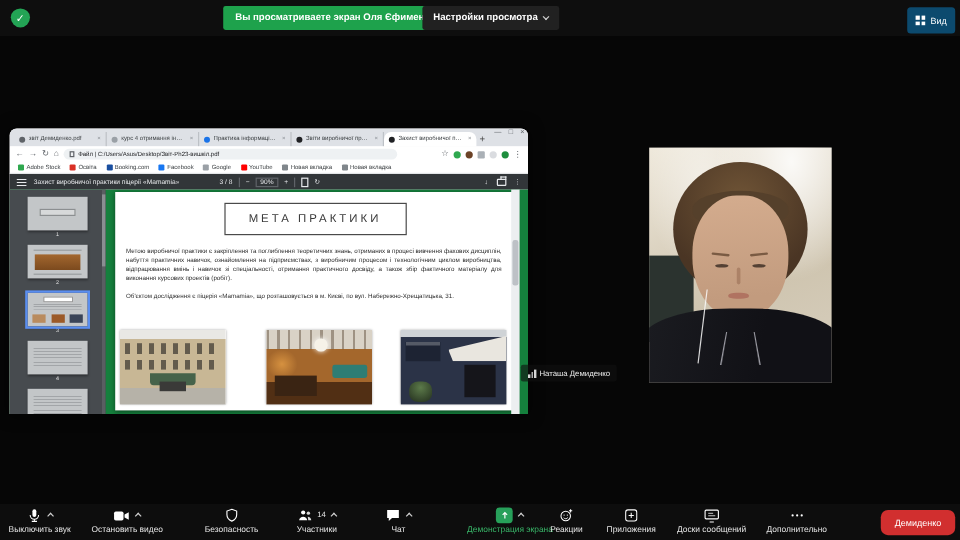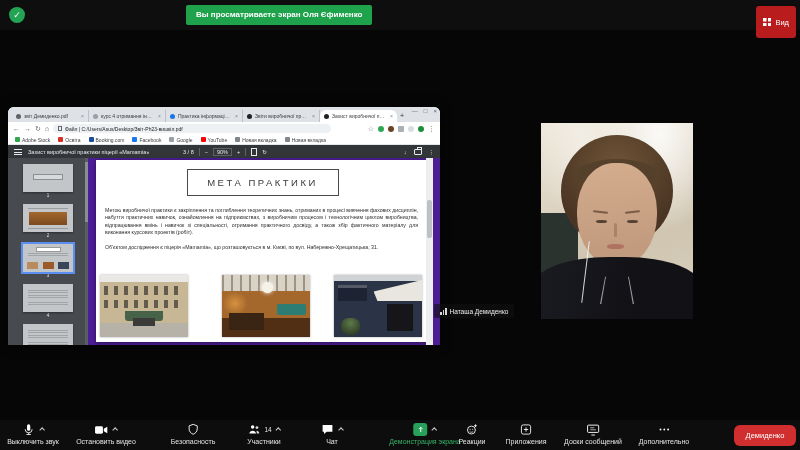--- a/index.html
+++ b/index.html
@@ -11,21 +11,21 @@
   .topbar { position:absolute; left:0; top:0; width:800px; height:30px; background:#0e0e0e; }
   .shield { position:absolute; left:9px; top:7px; width:16px; height:16px; border-radius:50% 50% 50% 50%/46% 46% 54% 54%;
             background:#23a455; color:#fff; font-size:9px; line-height:16px; text-align:center; }
   .banner { position:absolute; left:186px; top:5px; height:20px; line-height:20px; padding:0 10px;
             background:#1ea24c; color:#fff; font-size:8px; font-weight:bold; border-radius:2px; white-space:nowrap; }
   .viewset { position:absolute; left:352px; top:5px; height:20px; line-height:20px; padding:0 9px;
              background:#212121; color:#fefefe; font-size:8px; font-weight:bold; border-radius:2px; white-space:nowrap;
              display:flex; align-items:center; gap:5px; }
   .chev { display:inline-block; width:4px; height:4px; border-left:1px solid #cfcfcf; border-top:1px solid #cfcfcf; transform:rotate(45deg); }
   .chev.down { transform:rotate(225deg); margin-top:-2px; }
-  .viewbtn { position:absolute; right:4px; top:6px; height:32px; padding:0 7px; background:#b91c1c; border-radius:3px;
+  .viewbtn { position:absolute; right:4px; top:6px; height:22px; padding:0 7px; background:#0c4a6e; border-radius:3px;
              color:#fff; font-size:7.5px; display:flex; align-items:center; gap:4px; }
   .gridico { display:inline-block; width:8px; height:8px;
              background:
                linear-gradient(#fff,#fff) 0 0/3.5px 3.5px no-repeat,
                linear-gradient(#fff,#fff) 100% 0/3.5px 3.5px no-repeat,
                linear-gradient(#fff,#fff) 0 100%/3.5px 3.5px no-repeat,
                linear-gradient(#fff,#fff) 100% 100%/3.5px 3.5px no-repeat; }
 
   
   .browser { position:absolute; left:8px; top:107px; width:432px; height:238px; border-radius:6px 6px 0 0;
@@ -59,21 +59,21 @@
   .burger { width:8px; height:6px; background:repeating-linear-gradient(#e8eaed 0 1px, transparent 1px 2.5px); }
   .pdftitle { white-space:nowrap; overflow:hidden; max-width:150px; }
   .pdfcenter { position:absolute; left:175px; display:flex; align-items:center; gap:5px; }
   .zoombox { border:1px solid #5f6368; padding:0 3px; line-height:7px; height:8px; }
   .vsep { width:1px; height:8px; background:#5f6368; }
   .fitico { width:6px; height:8px; border:1px solid #e8eaed; }
   .pdfright { position:absolute; right:6px; display:flex; align-items:center; gap:7px; }
   .printer { width:8px; height:6px; border:1px solid #e8eaed; border-radius:1px; position:relative; }
   .printer:before { content:""; position:absolute; left:2px; top:-3px; width:3px; height:2px; border:1px solid #e8eaed; border-bottom:none; }
 
-  .pdfbody { position:absolute; left:0; top:51px; width:100%; bottom:0; background:#4c1d95; }
+  .pdfbody { position:absolute; left:0; top:51px; width:100%; bottom:0; background:#15803d; }
   .thumbs { position:absolute; left:0; top:0; width:80px; height:100%; background:#474b4f; overflow:hidden; }
   .thumbs .rail { position:absolute; right:0; top:0; width:3px; height:100%; background:#5a5e62; }
   .thumbs .railh { position:absolute; right:0; top:4px; width:3px; height:60px; background:#8a8e92; }
   .thumb { position:relative; width:50px; height:28px; margin:6px auto 0; background:#c3c6c8; box-shadow:0 1px 2px rgba(0,0,0,.4); }
   .thumb.sel { outline:2px solid #5a8ef0; }
   .tnum { width:50px; margin:1px auto 0; text-align:center; font-size:4.5px; color:#e8e8e8; }
   .t-box { position:absolute; left:20%; top:35%; width:60%; height:22%; border:0.5px solid #8c8f91; background:#d7d9da; }
   .t-img { position:absolute; left:12%; top:30%; width:76%; height:45%; background:linear-gradient(#a3672f,#7c4a1e); }
   .t-line { position:absolute; left:10%; width:80%; height:1px; background:#9a9da0; }
   .t-h { position:absolute; left:25%; top:12%; width:50%; height:5px; border:0.5px solid #999; background:#fff; }
@@ -158,20 +158,24 @@
   svg.tico { display:block; }
 </style>
 </head>
 <body>
 
 <div id="app">
 
   <div class="topbar">
     <div class="shield">✓</div>
     <div class="banner">Вы просматриваете экран Оля Єфименко</div>
+    <div class="viewset">
+      <span>Настройки просмотра</span>
+      <span class="chev down"></span>
+    </div>
     <div class="viewbtn">
       <span class="gridico"></span>
       <span>Вид</span>
     </div>
   </div>
 
   <div class="browser">
     <div class="tabstrip">
       <div class="tab">
         <span class="fav" style="background:#5f6368"></span>

